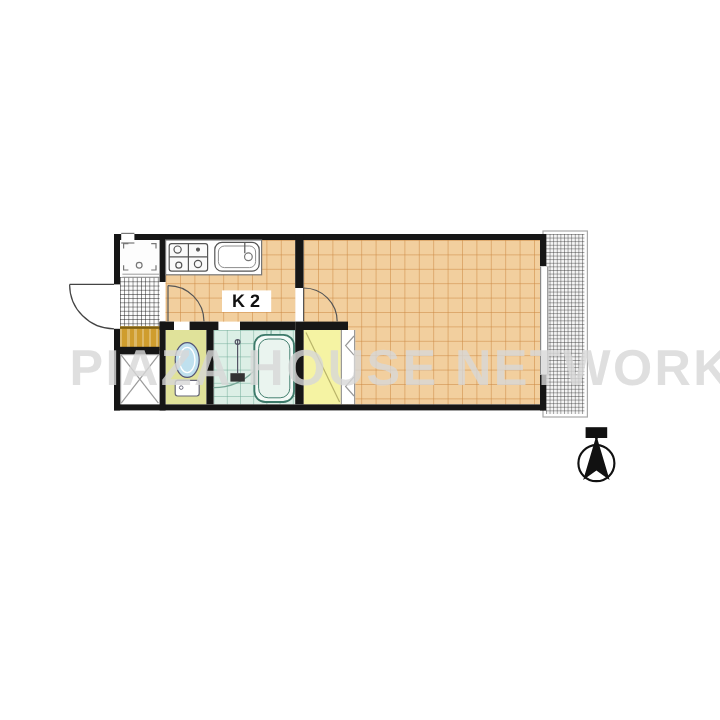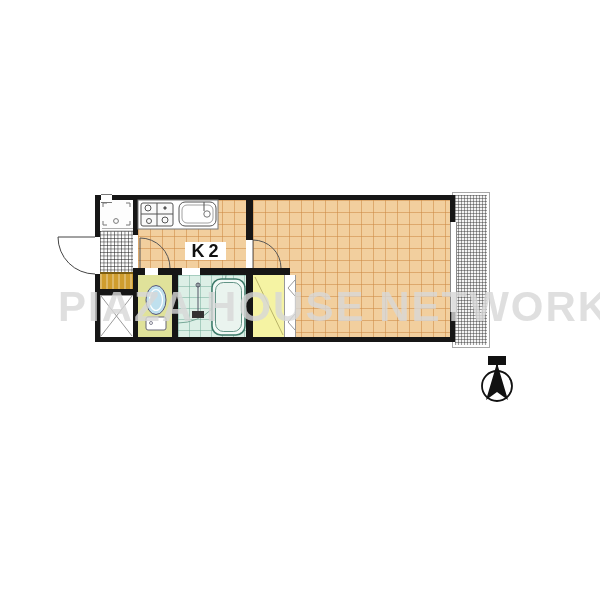--- a/index.html
+++ b/index.html
@@ -20,21 +20,21 @@
     background-image:linear-gradient(to right, rgba(50,50,50,.45) 1px, transparent 1px),
                      linear-gradient(to bottom, rgba(50,50,50,.45) 1px, transparent 1px);
     background-size:3px 3px;}
   .bath-grid{background-color:#dcefe6;
     background-image:linear-gradient(to right, rgba(110,170,150,.5) 1px, transparent 1px),
                      linear-gradient(to bottom, rgba(110,170,150,.5) 1px, transparent 1px);
     background-size:11px 11px;z-index:1;}
   .wall{background:#161616;z-index:3;}
   .label-chip{z-index:5;background:#ffffff;color:#111;display:flex;align-items:center;
               justify-content:center;line-height:1;}
-  #k2-label{left:185px;top:242px;width:38px;height:18px;font-size:18px;font-weight:bold;letter-spacing:4px;padding-left:3px;}
+  #k2-label{left:185px;top:242px;width:38px;height:18px;font-size:15px;font-weight:bold;letter-spacing:4px;padding-left:3px;}
   #yo-label{left:316px;top:255px;width:78px;height:21px;font-size:15px;font-weight:bold;letter-spacing:1px;}
   #watermark{left:58px;top:283px;z-index:6;font-size:42px;font-weight:bold;letter-spacing:2px;
              color:#d8d8d8;opacity:.8;white-space:nowrap;pointer-events:none;}
   svg{position:absolute;left:0;top:0;z-index:4;}
   .step{background:#cf9d2e;
     background-image:repeating-linear-gradient(90deg, rgba(255,255,255,.28) 0 2px, transparent 2px 6px);
     border-top:2px solid #7c5e12;border-bottom:1px solid #7c5e12;z-index:1;}
   .plainwhite{background:#fdfdfd;z-index:1;}
   .closet-x{background:#fff;border:1px solid #9a9a9a;z-index:1;}
   .toilet-room{background:#e0e29a;z-index:1;}

